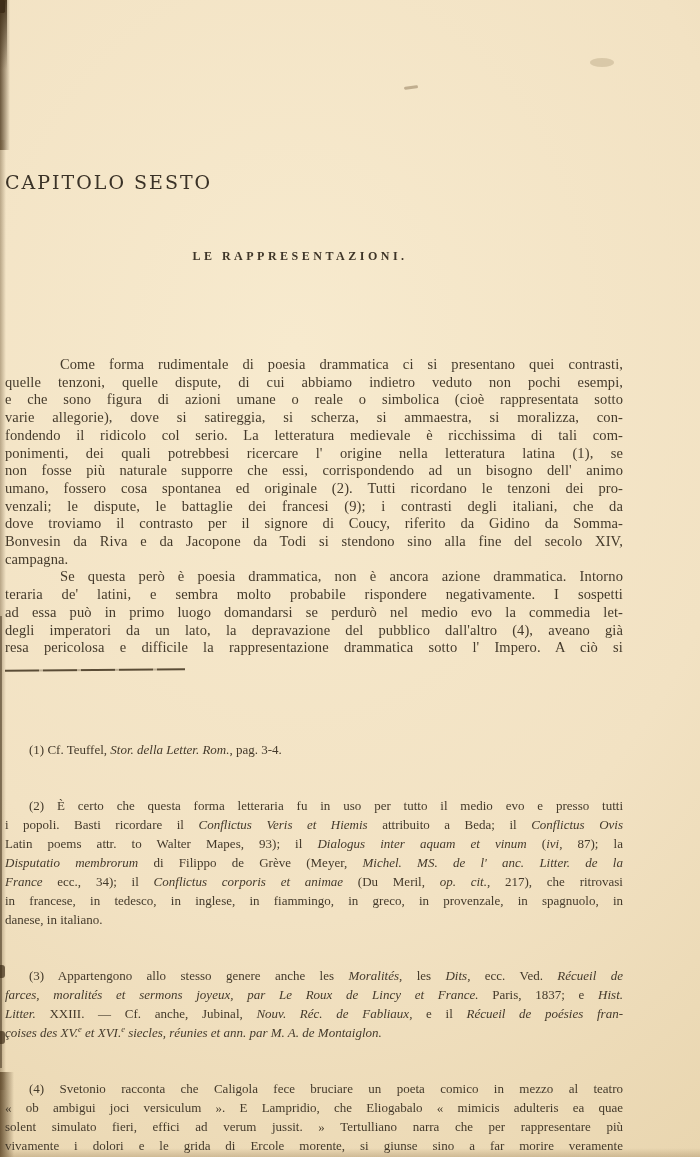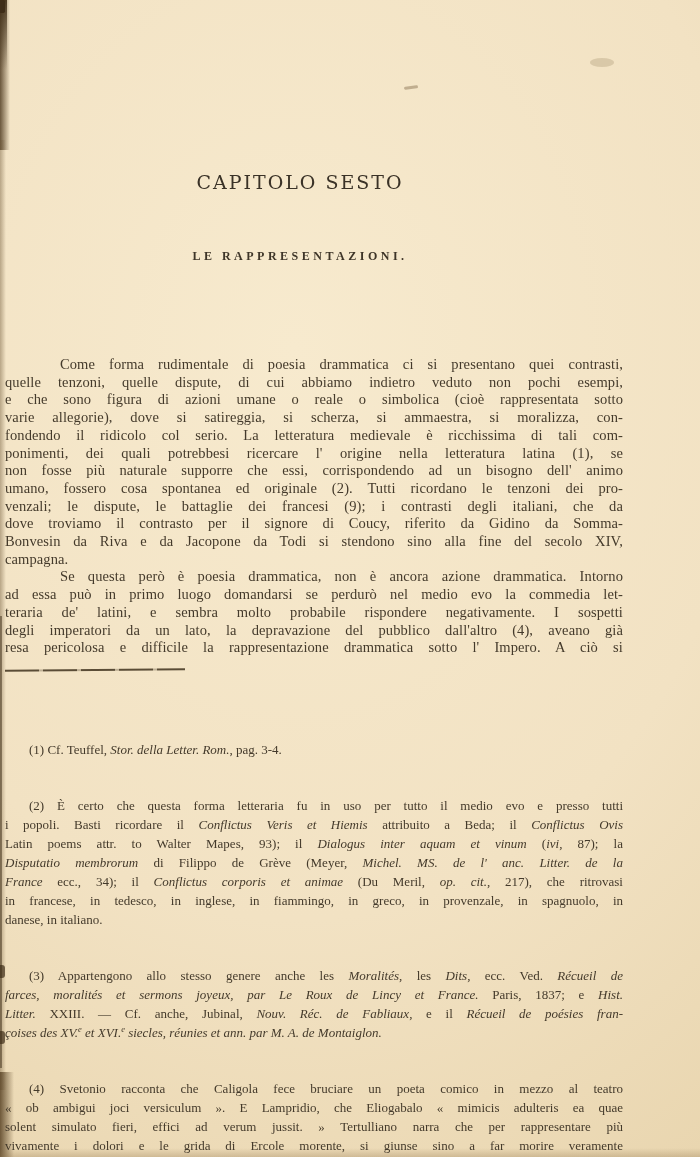--- a/index.html
+++ b/index.html
@@ -5,21 +5,21 @@
   :root{ --paper:#f2e2c3; --ink:#443a2b; }
   html,body{ margin:0; padding:0; }
   body{ width:700px; height:1157px; font-family:"Liberation Serif", serif; }
   .page{
     position:relative; width:700px; height:1157px; overflow:hidden;
     background: radial-gradient(ellipse 120% 90% at 42% 30%, #f7eace 0%, var(--paper) 55%, #e7d3ab 100%);
     color: var(--ink);
   }
   
   .chapter-title{
-    position:absolute; top:171px; left:5px; width:590px; text-align:center;
+    position:absolute; top:171px; left:5px; width:590px; 
     font-family:"DejaVu Serif", serif; font-size:19px; font-weight:400;
     letter-spacing:2px; color:#3a3227; white-space:nowrap;
   }
   .section-title{
     position:absolute; top:249px; left:5px; width:590px; text-align:center;
     font-size:12px; font-weight:700; letter-spacing:3.5px; color:#3e3528; white-space:nowrap;
   }
   
   .bodytext{
     position:absolute; top:356px; left:5px; width:618px;
@@ -100,22 +100,22 @@
       <div class="body-line"><span>varie allegorie), dove si satireggia, si scherza, si ammaestra, si moralizza, con-</span></div>
       <div class="body-line"><span>fondendo il ridicolo col serio. La letteratura medievale è ricchissima di tali com-</span></div>
       <div class="body-line"><span>ponimenti, dei quali potrebbesi ricercare l' origine nella letteratura latina (1), se</span></div>
       <div class="body-line"><span>non fosse più naturale supporre che essi, corrispondendo ad un bisogno dell' animo</span></div>
       <div class="body-line"><span>umano, fossero cosa spontanea ed originale (2). Tutti ricordano le tenzoni dei pro-</span></div>
       <div class="body-line"><span>venzali; le dispute, le battaglie dei francesi (9); i contrasti degli italiani, che da</span></div>
       <div class="body-line"><span>dove troviamo il contrasto per il signore di Coucy, riferito da Gidino da Somma-</span></div>
       <div class="body-line"><span>Bonvesin da Riva e da Jacopone da Todi si stendono sino alla fine del secolo XIV,</span></div>
       <div class="body-line no-just"><span>campagna.</span></div>
       <div class="body-line indent"><span>Se questa però è poesia drammatica, non è ancora azione drammatica. Intorno</span></div>
+      <div class="body-line"><span>teraria de' latini, e sembra molto probabile rispondere negativamente. I sospetti</span></div>
       <div class="body-line"><span>ad essa può in primo luogo domandarsi se perdurò nel medio evo la commedia let-</span></div>
-      <div class="body-line"><span>teraria de' latini, e sembra molto probabile rispondere negativamente. I sospetti</span></div>
       <div class="body-line"><span>degli imperatori da un lato, la depravazione del pubblico dall'altro (4), aveano già</span></div>
       <div class="body-line"><span>resa pericolosa e difficile la rappresentazione drammatica sotto l' Impero. A ciò si</span></div>
     </div>
 
   <div class="footnote-separator"></div>
 
   <div class="footnotes">
       <div class="footnote-line no-just indent"><span>(1) Cf. Teuffel, </span><span class="it">Stor. della Letter. Rom.</span><span>, pag. 3-4.</span></div>
       <div class="footnote-line indent"><span>(2) È certo che questa forma letteraria fu in uso per tutto il medio evo e presso tutti</span></div>
       <div class="footnote-line"><span>i popoli. Basti ricordare il </span><span class="it">Conflictus Veris et Hiemis</span><span> attribuito a Beda; il </span><span class="it">Conflictus Ovis</span></div>

